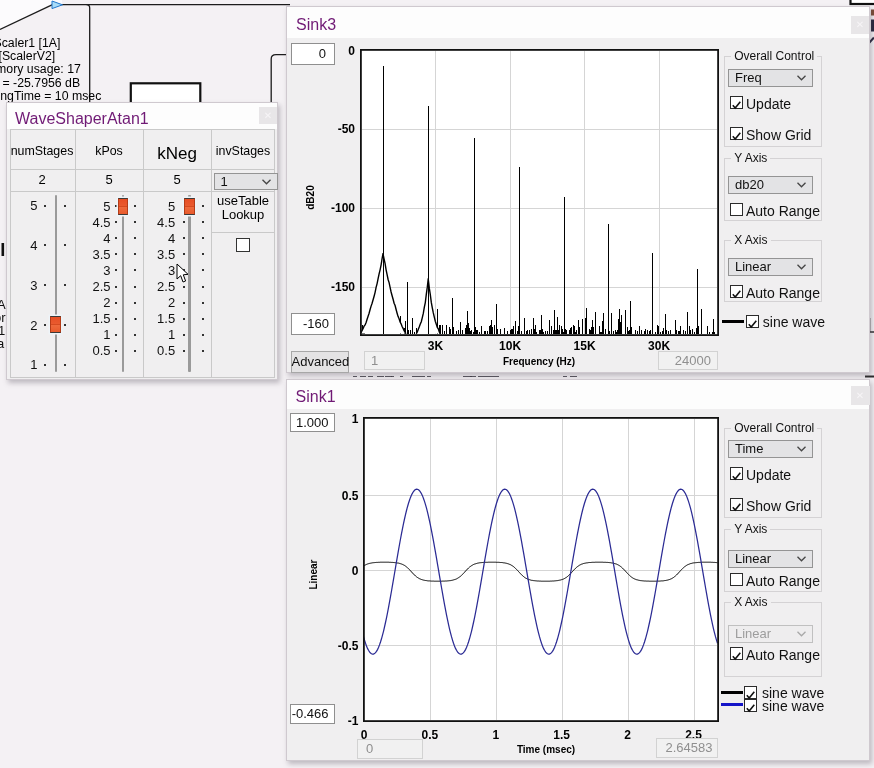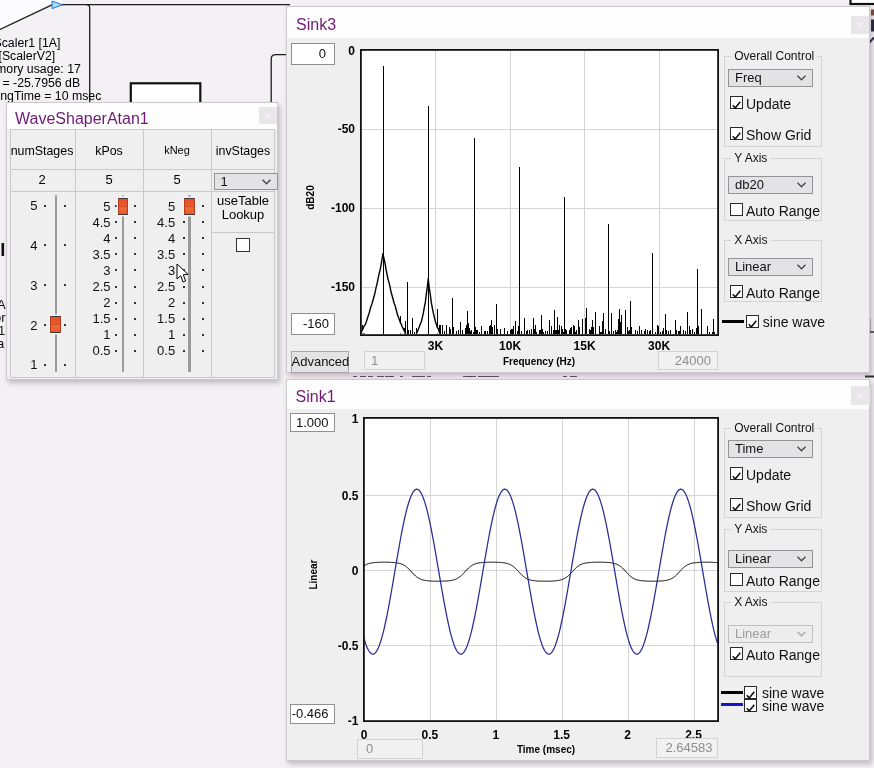--- a/index.html
+++ b/index.html
@@ -77,21 +77,21 @@
  <div class="title" style="left:8px;top:7px">WaveShaperAtan1</div>
  <div class="closebtn" style="left:252px;top:4px;width:18px;height:17px;line-height:17px">✕</div>
  <div style="position:absolute;left:2.5px;top:26px;width:265.5px;height:249px;border:1px solid #c9c9c9"></div>
  <div class="vl" style="left:68.3px;top:26px;height:249px"></div>
  <div class="vl" style="left:136px;top:26px;height:249px"></div>
  <div class="vl" style="left:204px;top:26px;height:249px"></div>
  <div class="hl" style="left:2.5px;top:66px;width:265.5px"></div>
  <div class="hl" style="left:2.5px;top:87.5px;width:265.5px"></div>
  <div class="tick" style="left:2px;top:41px;width:66px;font-weight:400;font-size:12.4px">numStages</div>
  <div class="tick" style="left:68px;top:41px;width:68px;font-weight:400;font-size:12.4px">kPos</div>
- <div class="tick" style="left:136px;top:41px;width:68px;font-weight:400;font-size:11px">kNeg</div>
+ <div class="tick" style="left:136px;top:41px;width:68px;font-weight:400;font-size:17px">kNeg</div>
  <div class="tick" style="left:204px;top:41px;width:64px;font-weight:400;font-size:12.4px">invStages</div>
  <div class="tick" style="left:2px;top:68.5px;width:66px;font-weight:400;font-size:13px">2</div>
  <div class="tick" style="left:68px;top:68.5px;width:68px;font-weight:400;font-size:13px">5</div>
  <div class="tick" style="left:136px;top:68.5px;width:68px;font-weight:400;font-size:13px">5</div>
  <div class="dd" style="left:206.5px;top:70px;width:64px;height:17px;line-height:15px">1<svg width="9" height="6" viewBox="0 0 9 6">
           <path d="M0.5 0.8 L4.5 4.8 L8.5 0.8" stroke="#454545" stroke-width="1.3" fill="none"></path>
         </svg></div>
  <div class="tick" style="left:204px;top:91px;width:64px;font-weight:400;font-size:13px;line-height:13.5px">useTable<br>Lookup</div>
  <div class="hl" style="left:204px;top:128.5px;width:64px"></div>
  <div style="position:absolute;left:229px;top:134.5px;width:14px;height:14px;background:#fff;border:1.4px solid #333"></div>

